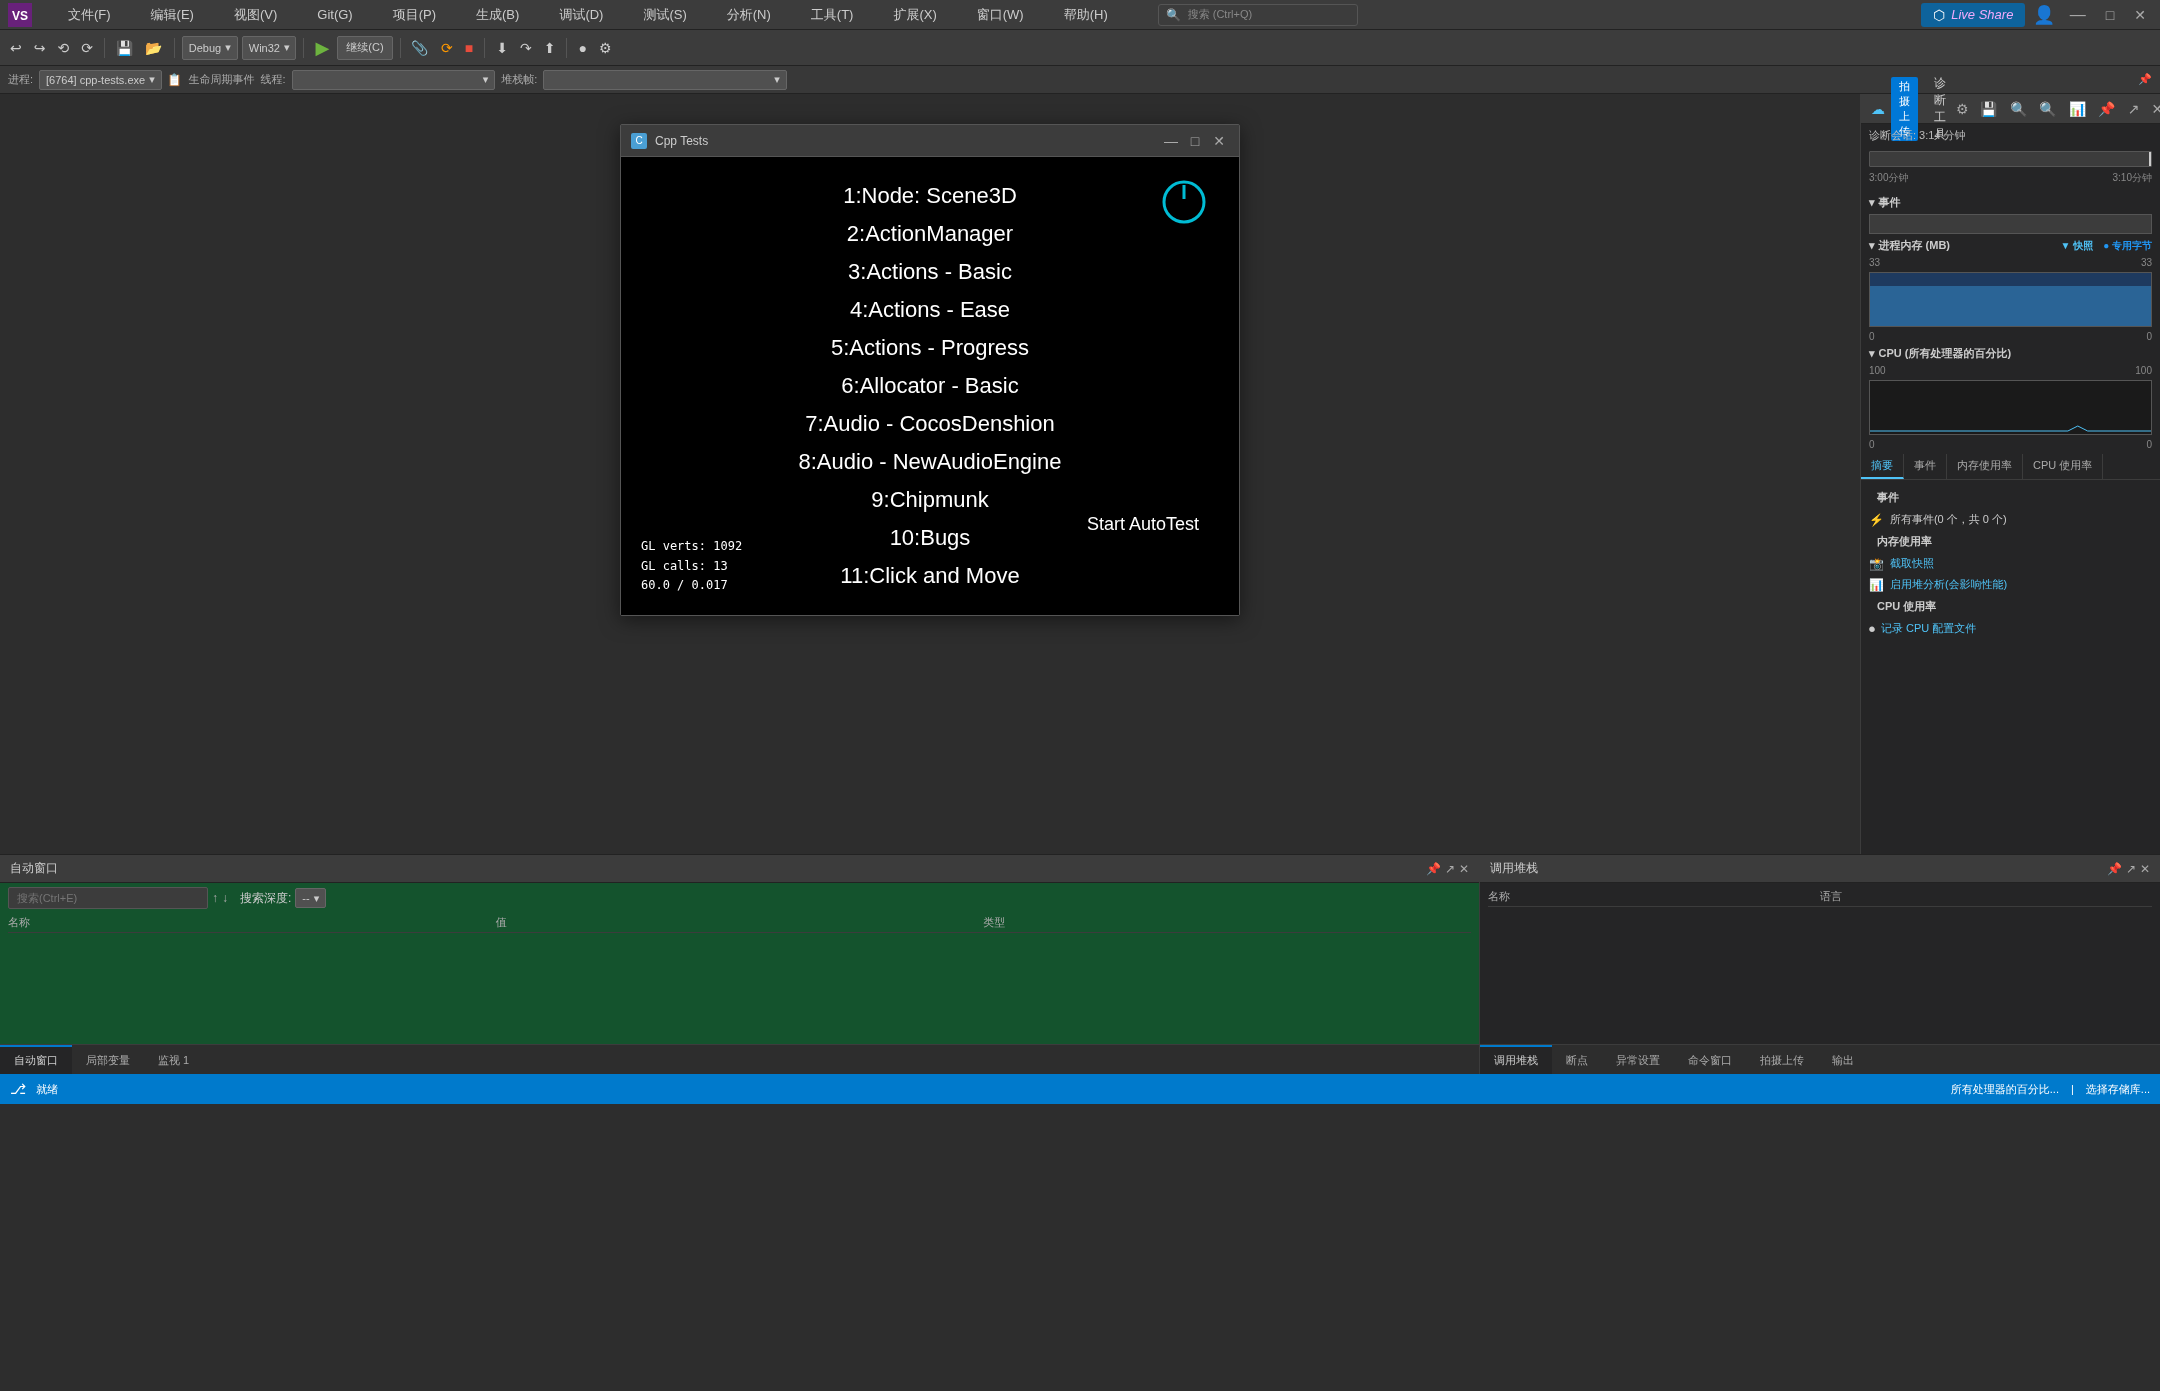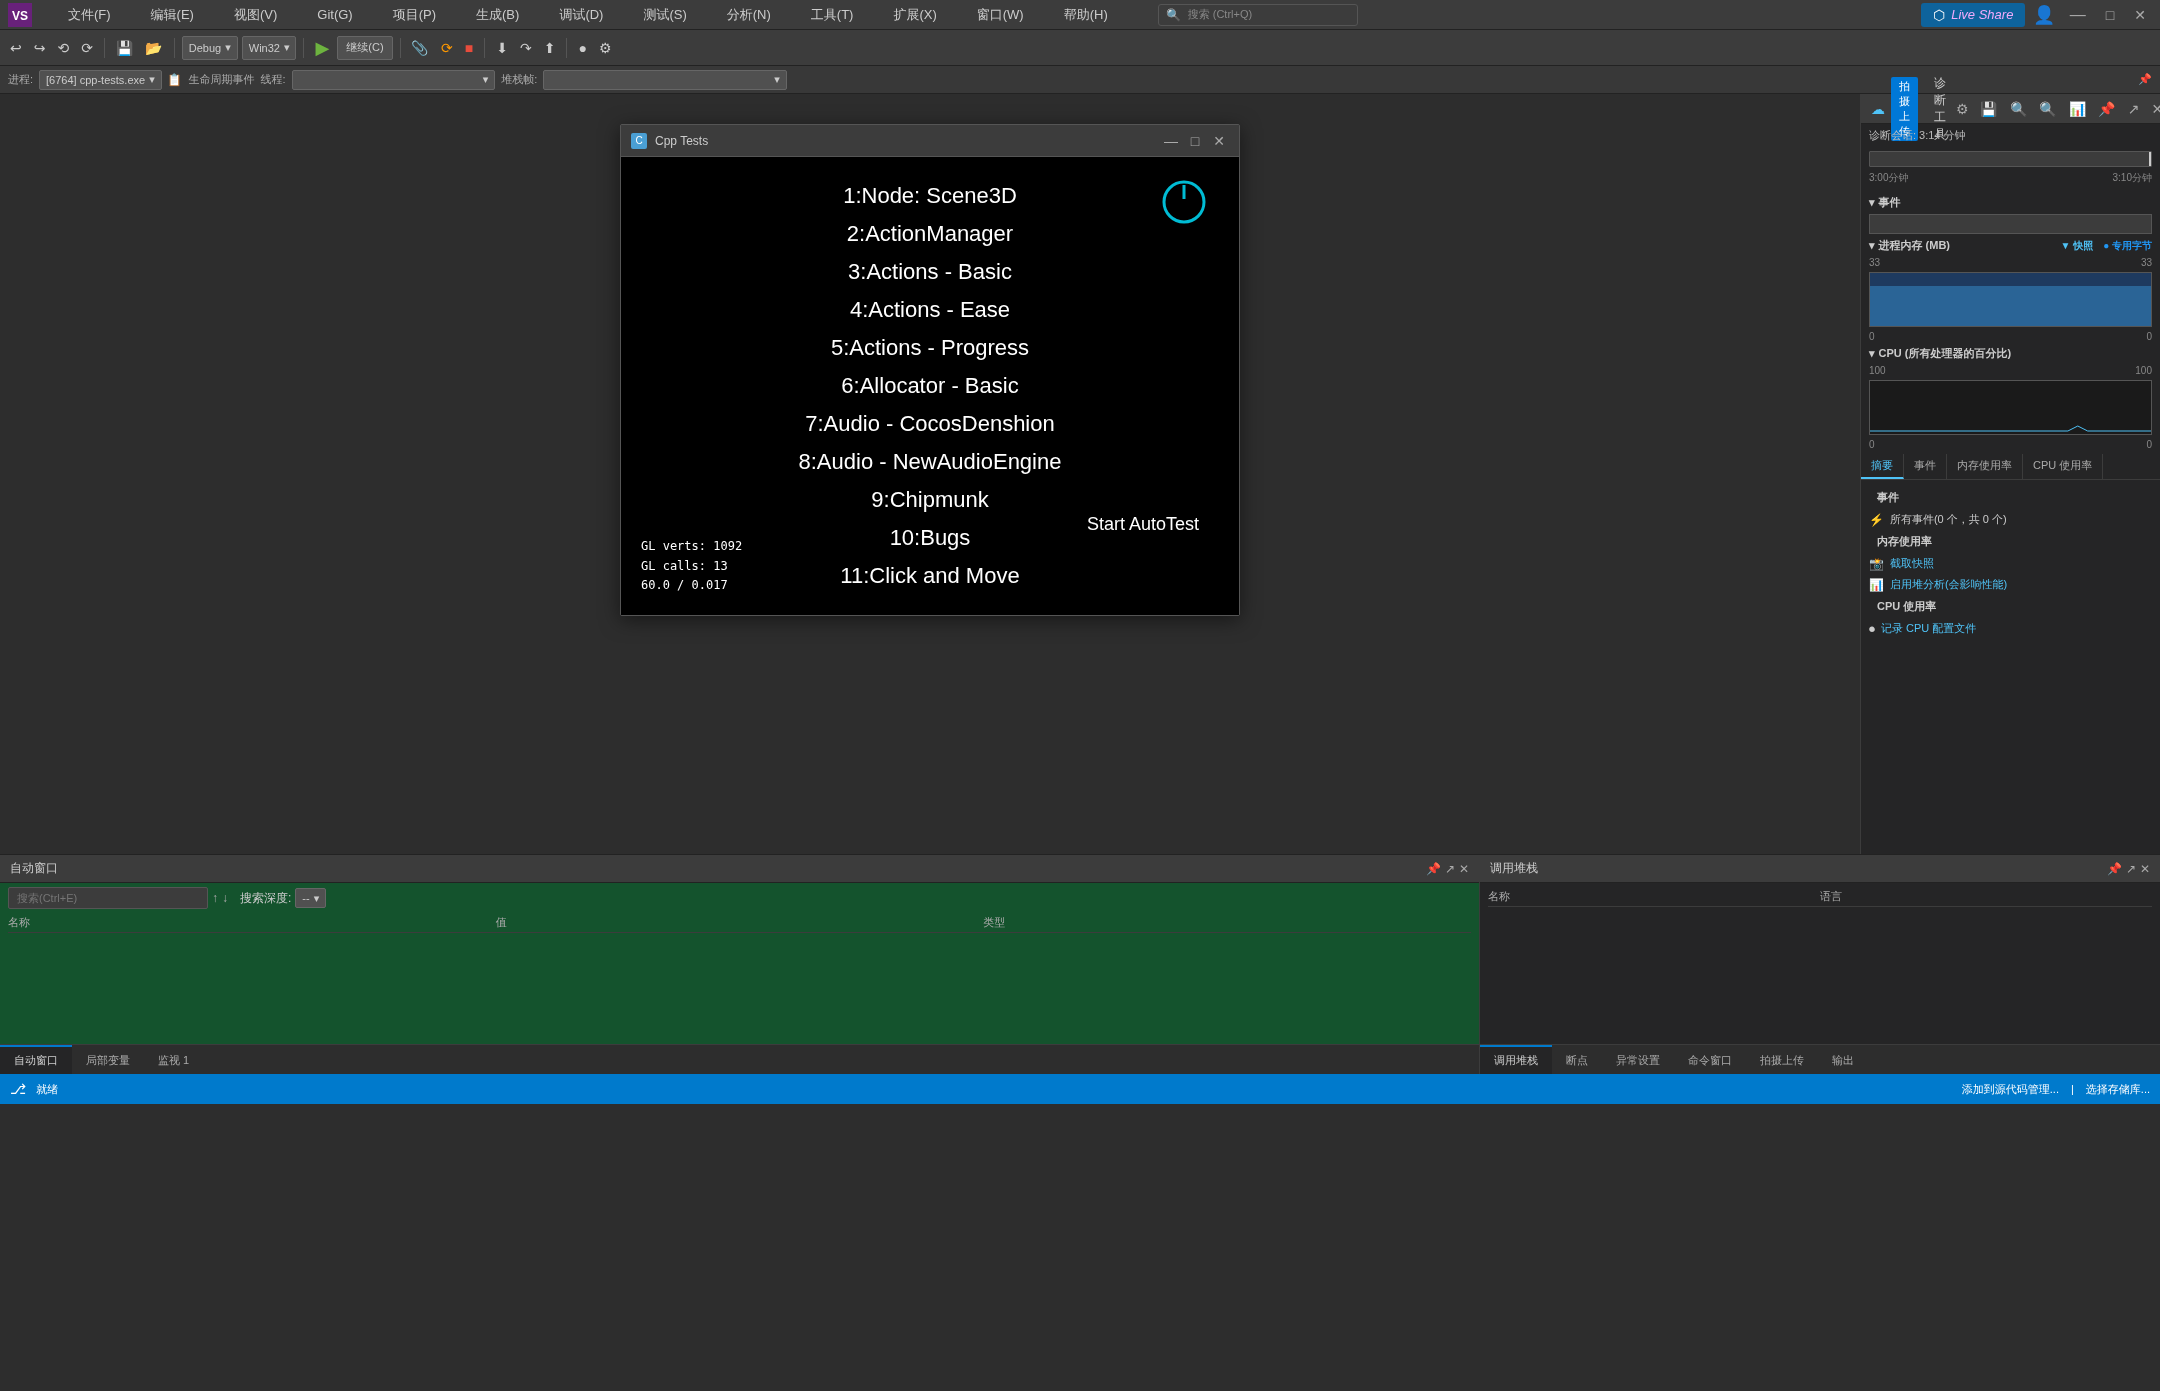--- a/index.html
+++ b/index.html
@@ -744,17 +744,17 @@
       <div class="bottom-tab">拍摄上传</div>
       <div class="bottom-tab">输出</div>
     </div>
   </div>
 </div>
 
 <div class="status-bar">
   <span style="font-size:14px;">⎇</span>
   <span>就绪</span>
   <div class="status-right">
-    <span style="cursor:pointer;">添加到源代码管理...</span>
+    <span style="cursor:pointer;">所有处理器的百分比...</span>
     <span>|</span>
     <span style="cursor:pointer;">选择存储库...</span>
   </div>
 </div>
 
 </body></html>

